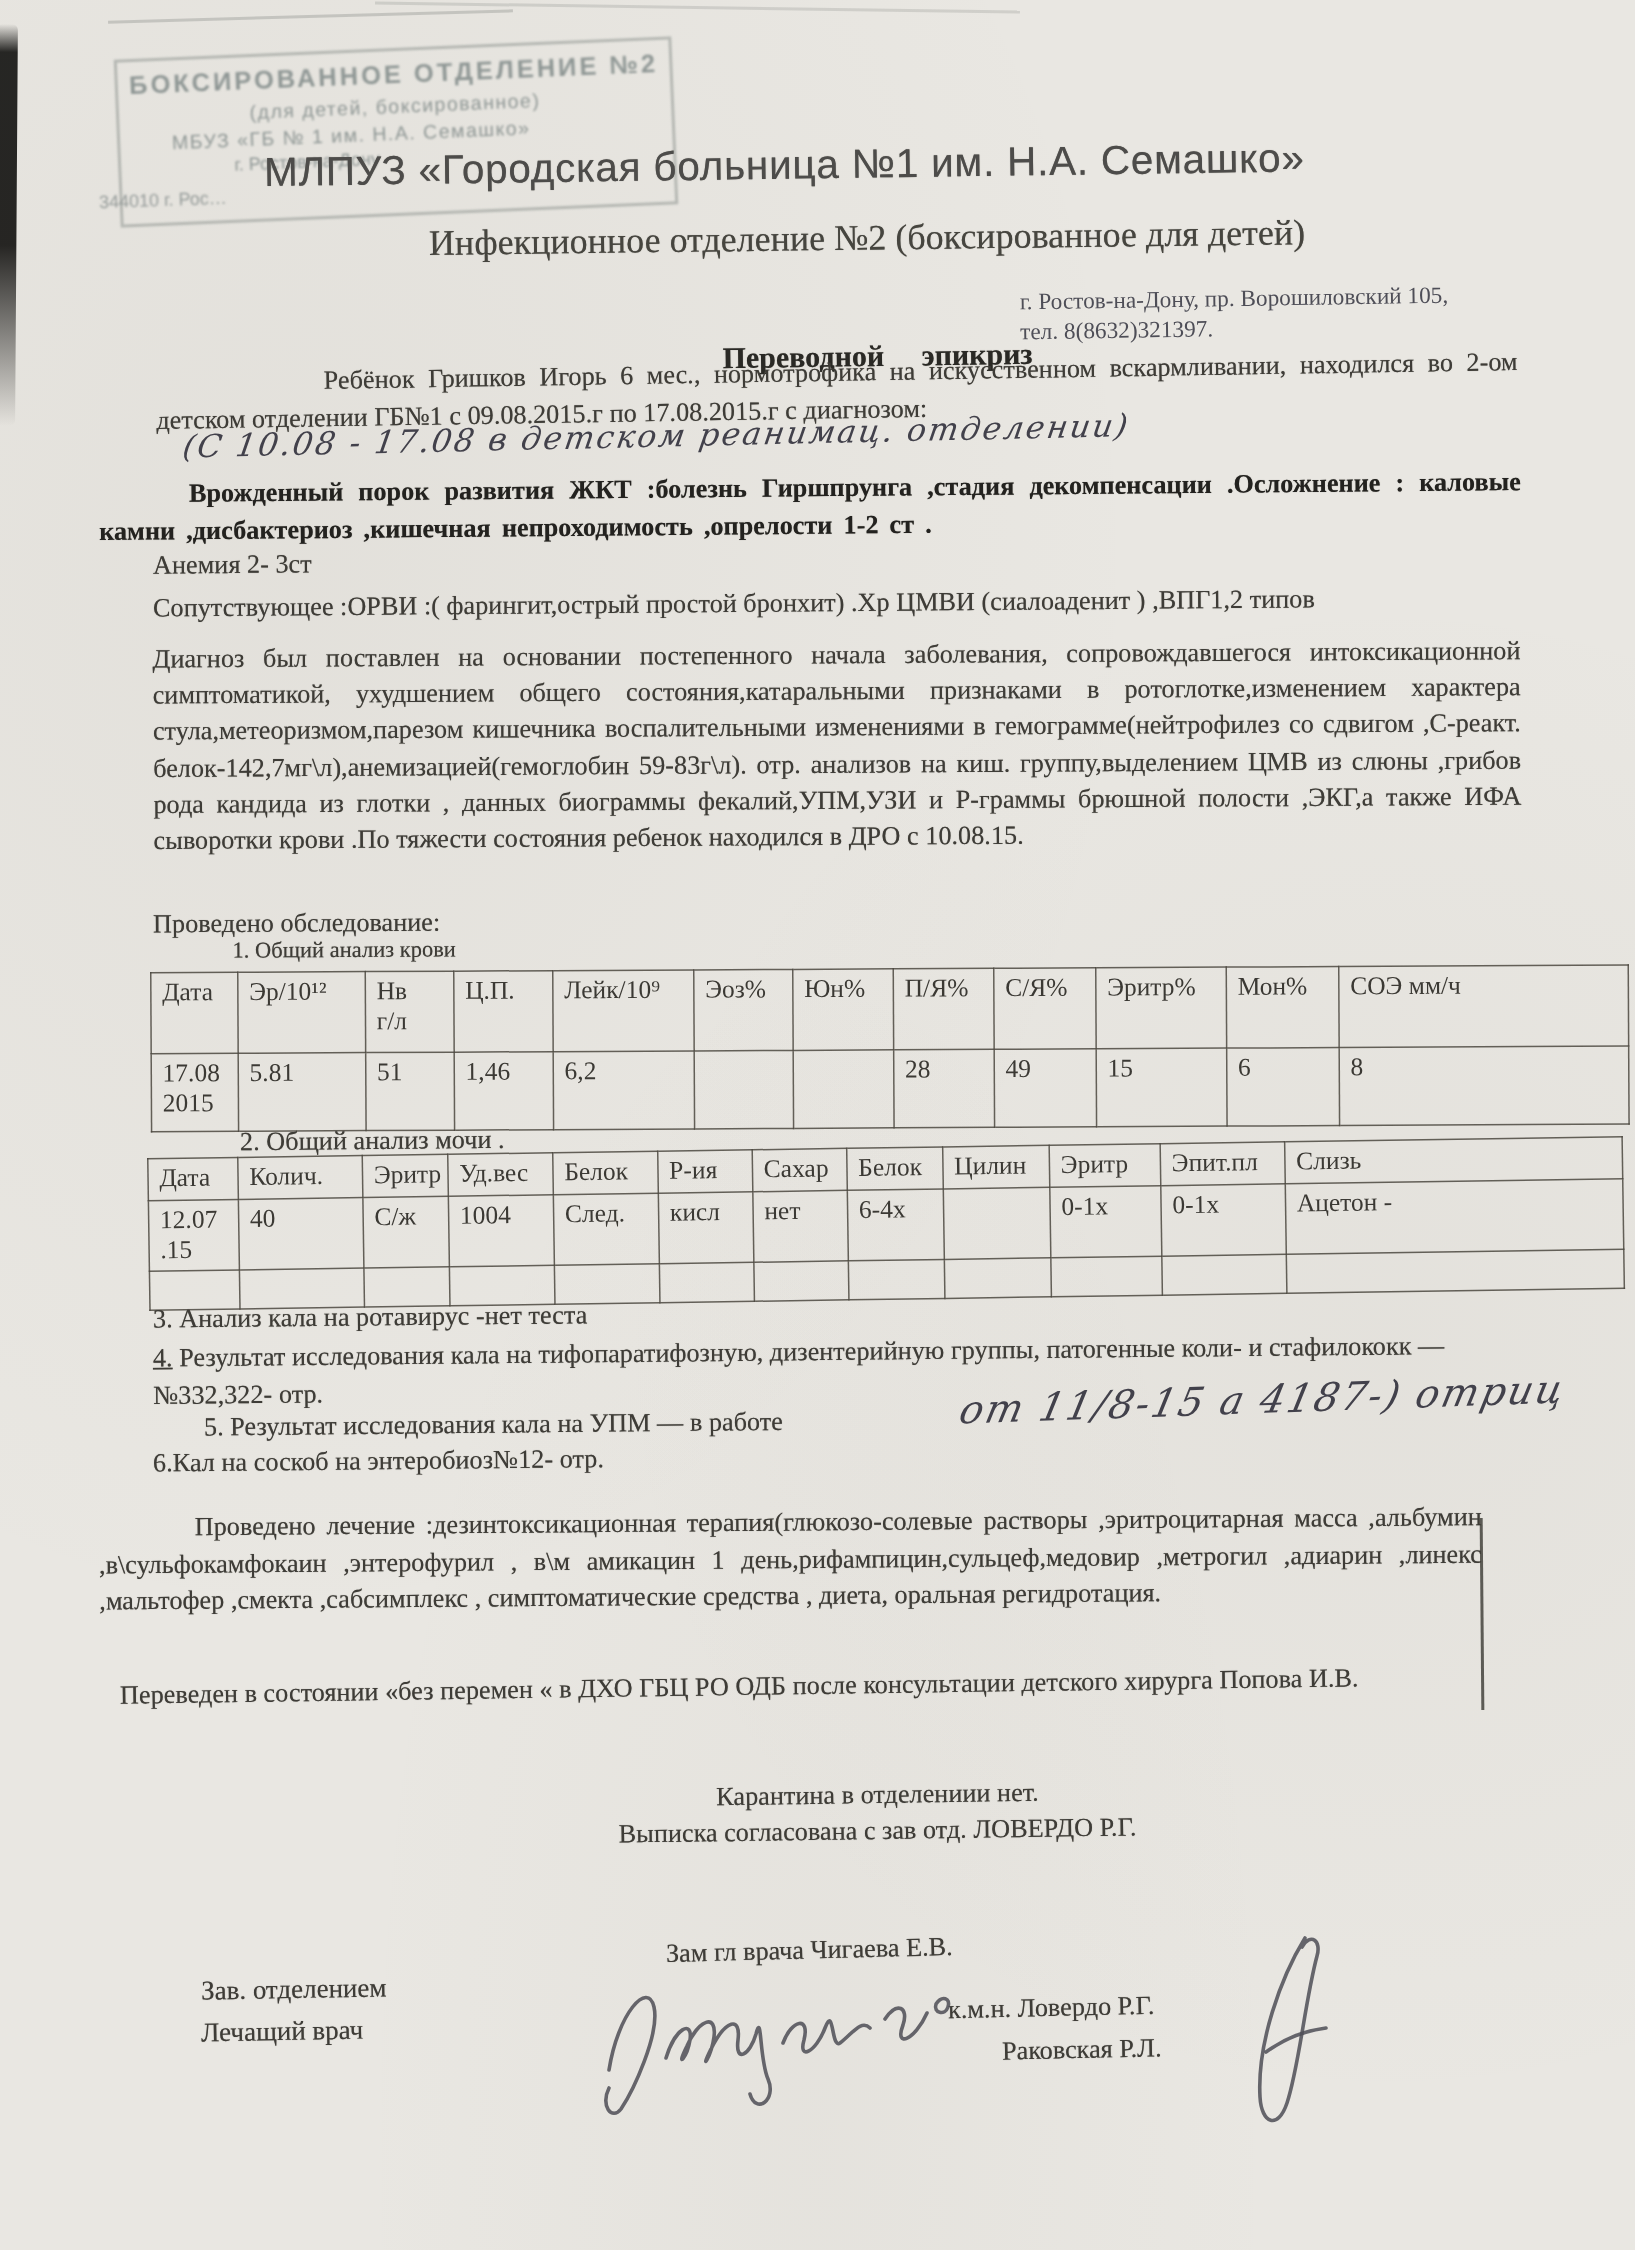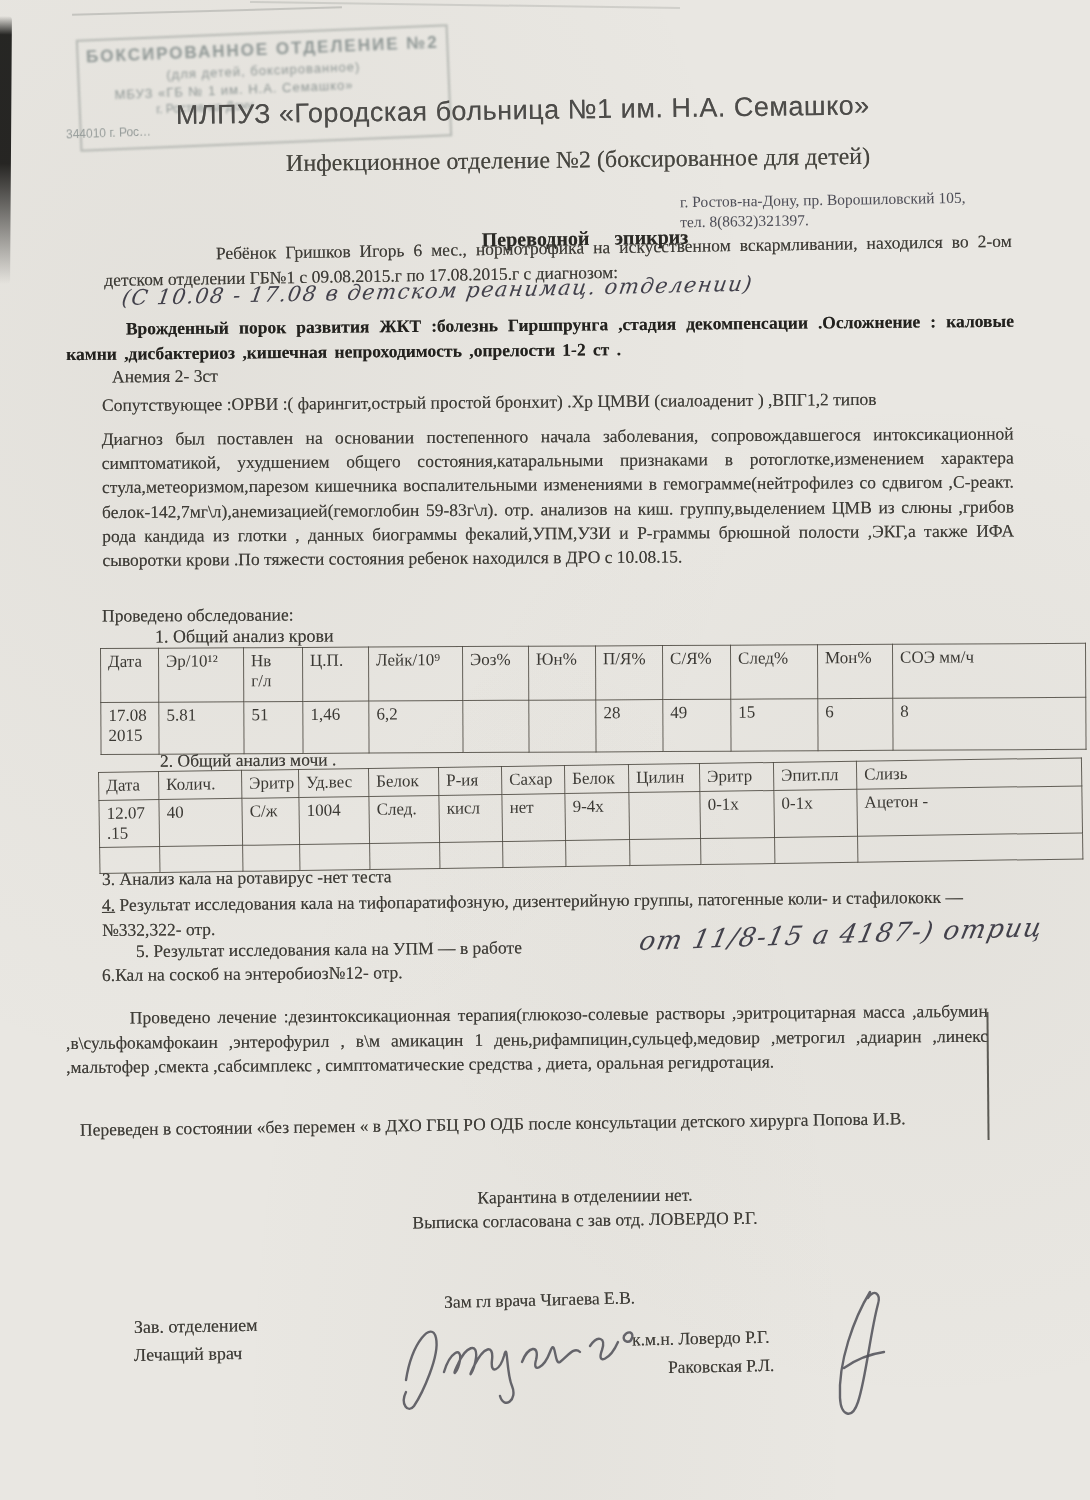--- a/index.html
+++ b/index.html
@@ -96,26 +96,26 @@
   <div class="abs addr">
     <div>г. Ростов-на-Дону, пр. Ворошиловский 105,</div>
     <div>тел. 8(8632)321397.</div>
   </div>
   <div class="abs doc-title soft">Переводной     эпикриз</div>
 
   <div class="para soft" style="left:104px; top:243px; width:908px; text-indent:112px; transform:rotate(-0.9deg); transform-origin:0 50%;">Ребёнок Гришков Игорь   6 мес., нормотрофика на искусственном вскармливании, находился во 2-ом детском отделении ГБ№1 с 09.08.2015.г по 17.08.2015.г с диагнозом:</div>
   <div class="abs hand" style="left:122px; top:286px; width:780px; font-size:21px; transform:rotate(-1.3deg) skewX(-10deg); transform-origin:0 50%;">(С 10.08 - 17.08  в детском  реанимац.  отделении)</div>
 
   <div class="para b soft" style="left:66px; top:317px; width:948px; text-indent:60px; word-spacing:3px; transform:rotate(-0.5deg); transform-origin:0 50%;">Врожденный  порок развития ЖКТ :болезнь Гиршпрунга ,стадия декомпенсации .Осложнение : каловые камни ,дисбактериоз ,кишечная непроходимость ,опрелости 1-2 ст .</div>
-  <div class="abs soft" style="left:112px; top:366px; font-size:17.5px; transform:rotate(-0.5deg);">Анемия 2- 3ст</div>
+  <div class="abs soft" style="left:102px; top:366px; font-size:17.5px; transform:rotate(-0.5deg);">Анемия 2- 3ст</div>
   <div class="para soft" style="left:102px; top:393px; width:912px; text-align:left; transform:rotate(-0.45deg); transform-origin:0 50%;">Сопутствующее :ОРВИ :( фарингит,острый простой бронхит) .Хр ЦМВИ (сиалоаденит ) ,ВПГ1,2 типов</div>
   <div class="para soft" style="left:102px; top:427px; width:912px; line-height:24.2px; transform:rotate(-0.35deg); transform-origin:0 50%;">Диагноз был поставлен на основании постепенного начала заболевания, сопровождавшегося интоксикационной симптоматикой, ухудшением общего состояния,катаральными признаками в ротоглотке,изменением характера стула,метеоризмом,парезом кишечника воспалительными изменениями в гемограмме(нейтрофилез со сдвигом ,С-реакт. белок-142,7мг\л),анемизацией(гемоглобин 59-83г\л). отр. анализов на киш. группу,выделением ЦМВ из слюны ,грибов рода кандида из глотки , данных биограммы фекалий,УПМ,УЗИ и Р-граммы брюшной полости  ,ЭКГ,а также ИФА сыворотки крови   .По тяжести состояния ребенок находился в ДРО с 10.08.15.</div>
   <div class="abs soft" style="left:102px; top:605px; font-size:17.5px; transform:rotate(-0.35deg);">Проведено обследование:</div>
 
-  <div class="abs soft" style="left:155px; top:626px; font-size:18px; transform:rotate(-0.3deg);">1. Общий анализ крови</div>
+  <div class="abs soft" style="left:155px; top:626px; font-size:15px; transform:rotate(-0.3deg);">1. Общий анализ крови</div>
   <table class="doc" style="left:100px; top:648px; width:985px; transform:rotate(-0.3deg); transform-origin:0 0;">
     <colgroup>
       <col style="width:58px">
         <col style="width:85px">
         <col style="width:59px">
         <col style="width:66px">
       <col style="width:94px">
         <col style="width:66px">
         <col style="width:67px">
         <col style="width:67px">
@@ -129,21 +129,21 @@
       <td>Дата</td>
       <td>Эр/10¹²</td>
       <td>Нв
 г/л</td>
       <td>Ц.П.</td>
       <td>Лейк/10⁹</td>
       <td>Эоз%</td>
       <td>Юн%</td>
       <td>П/Я%</td>
       <td>С/Я%</td>
-      <td>След%</td>
+      <td>Эритр%</td>
       <td>Мон%</td>
       <td>СОЭ мм/ч</td>
     </tr>
     <tr style="height:52px">
       <td>17.08
 2015</td>
       <td>5.81</td>
       <td>51</td>
       <td>1,46</td>
       <td>6,2</td>
@@ -191,21 +191,21 @@
     </tr>
     <tr style="height:46px">
       <td>12.07
 .15</td>
       <td>40</td>
       <td>С/ж</td>
       <td>1004</td>
       <td>След.</td>
       <td>кисл</td>
       <td>нет</td>
-      <td>9-4х</td>
+      <td>6-4х</td>
       <td></td>
       <td>0-1х</td>
       <td>0-1х</td>
       <td>Ацетон -</td>
     </tr>
     <tr style="height:26px">
       <td></td>
           <td></td>
           <td></td>
       <td></td>

